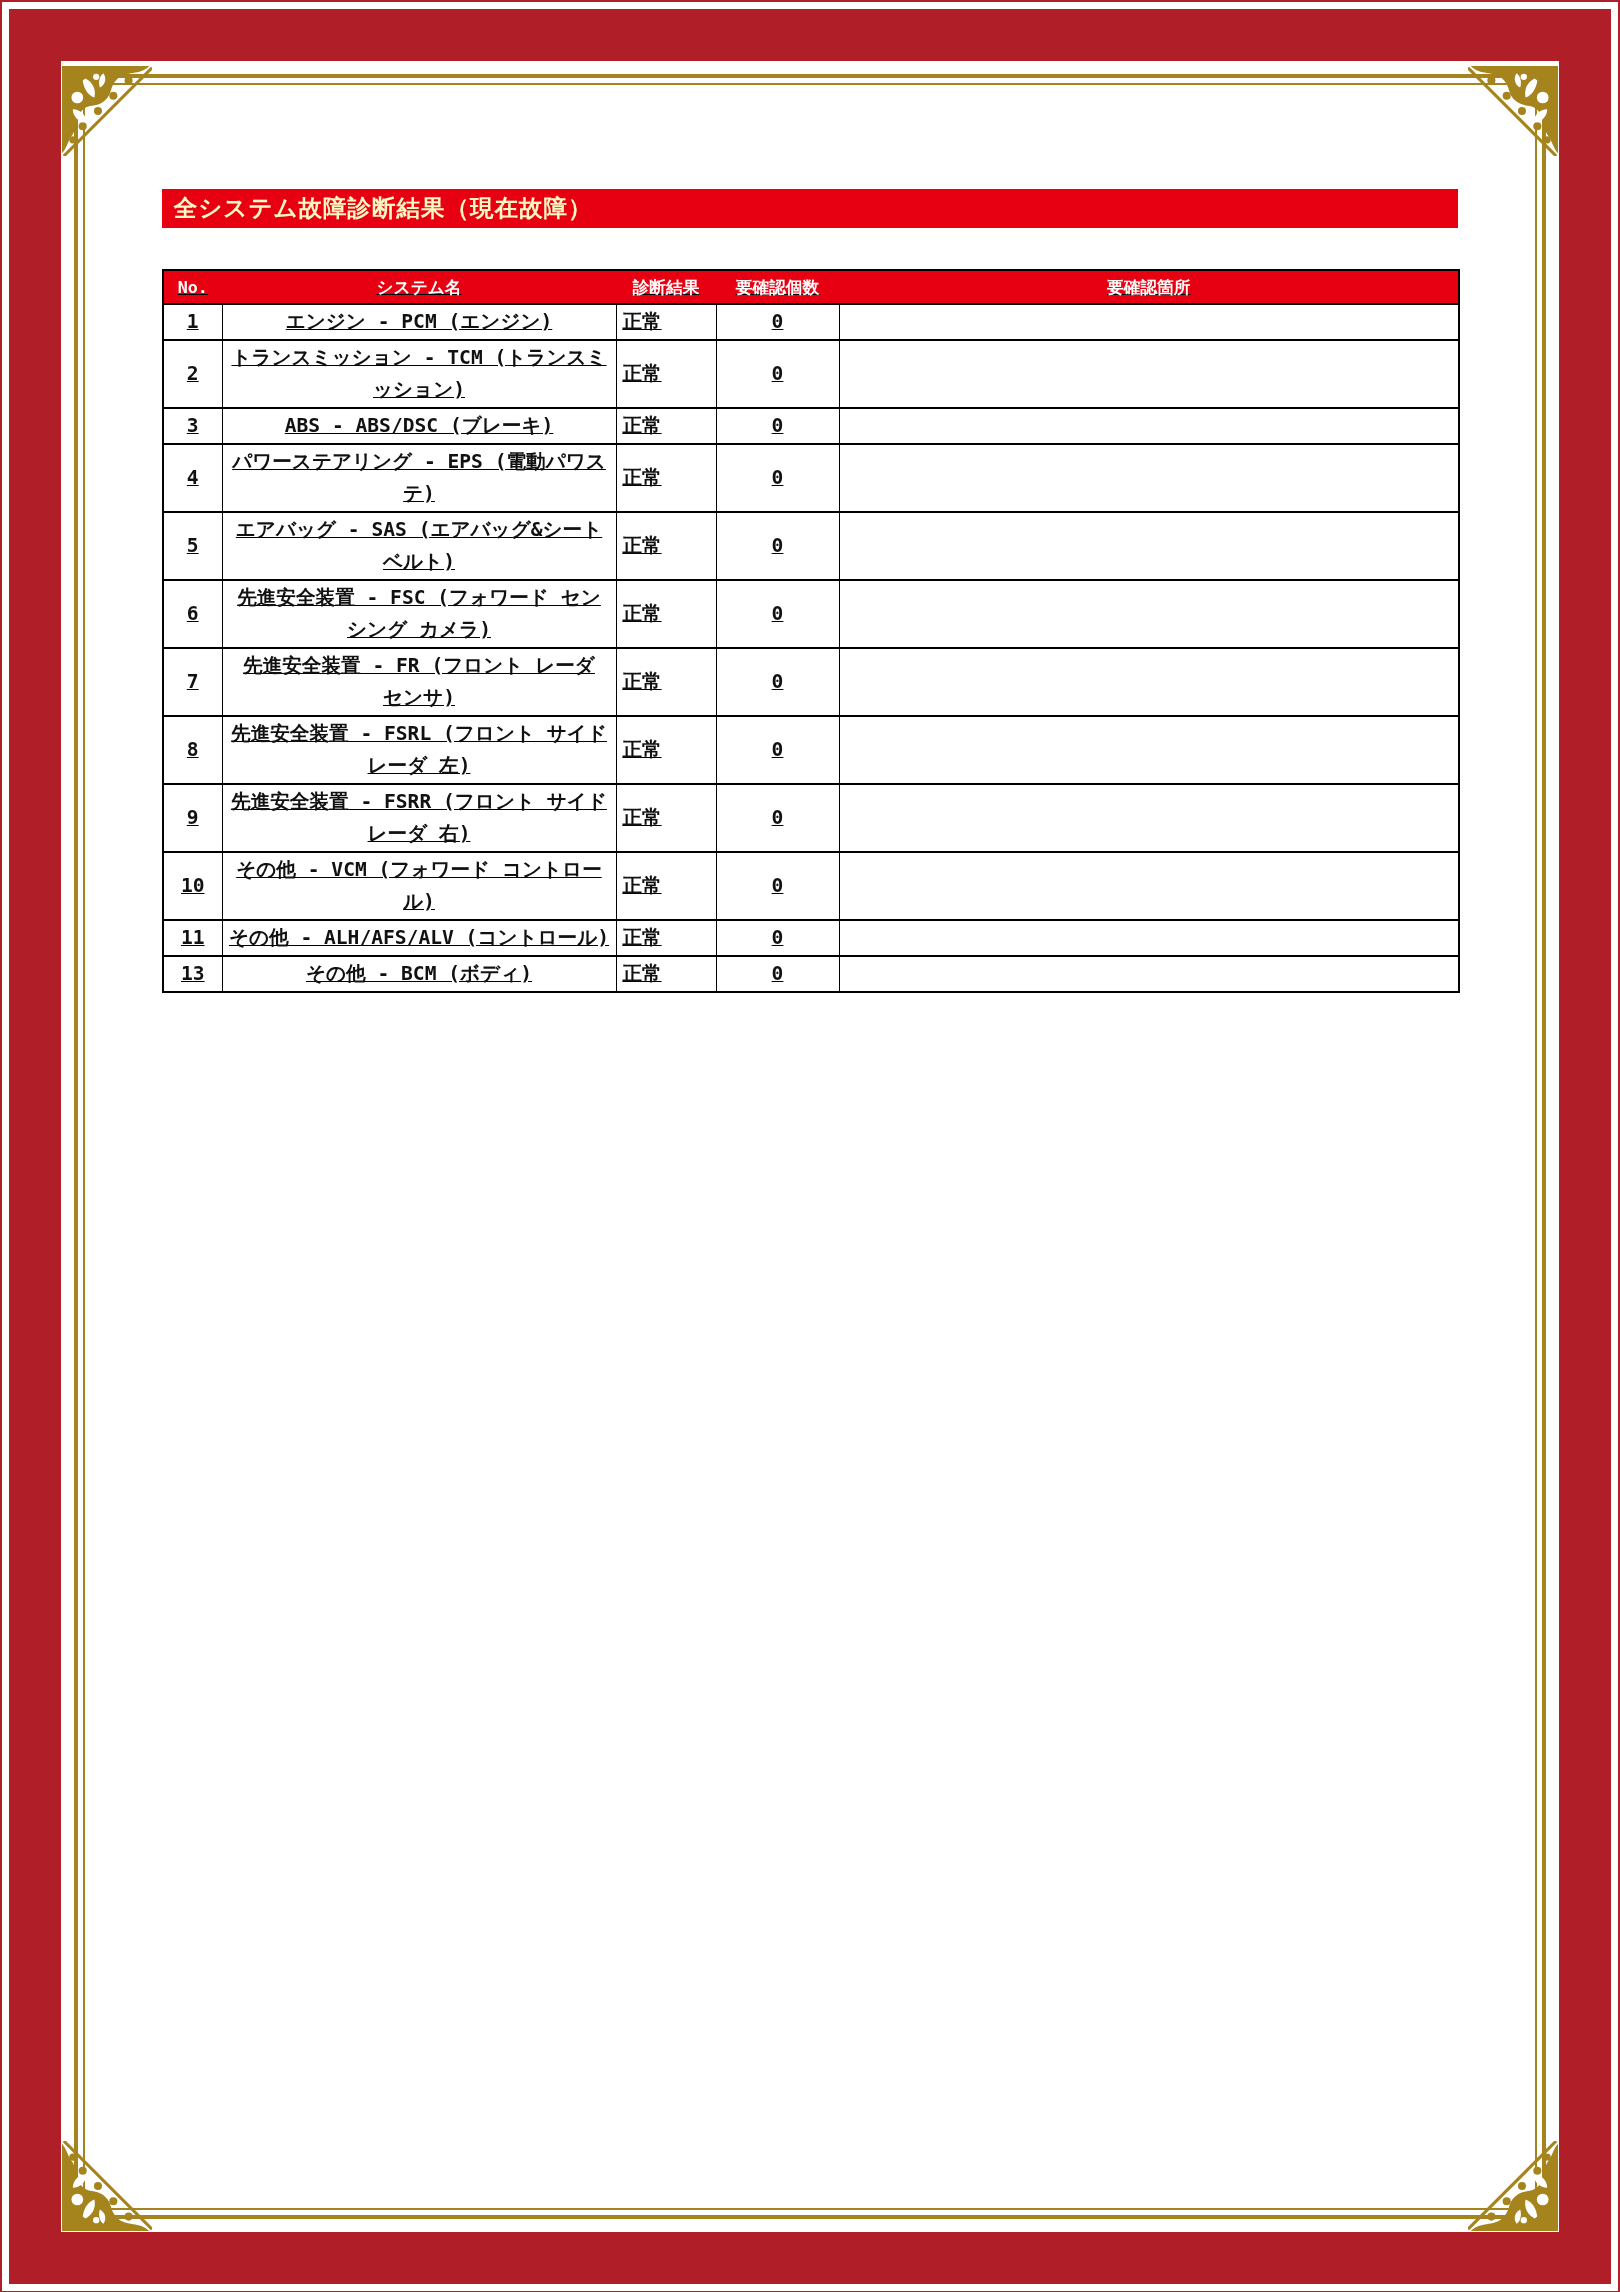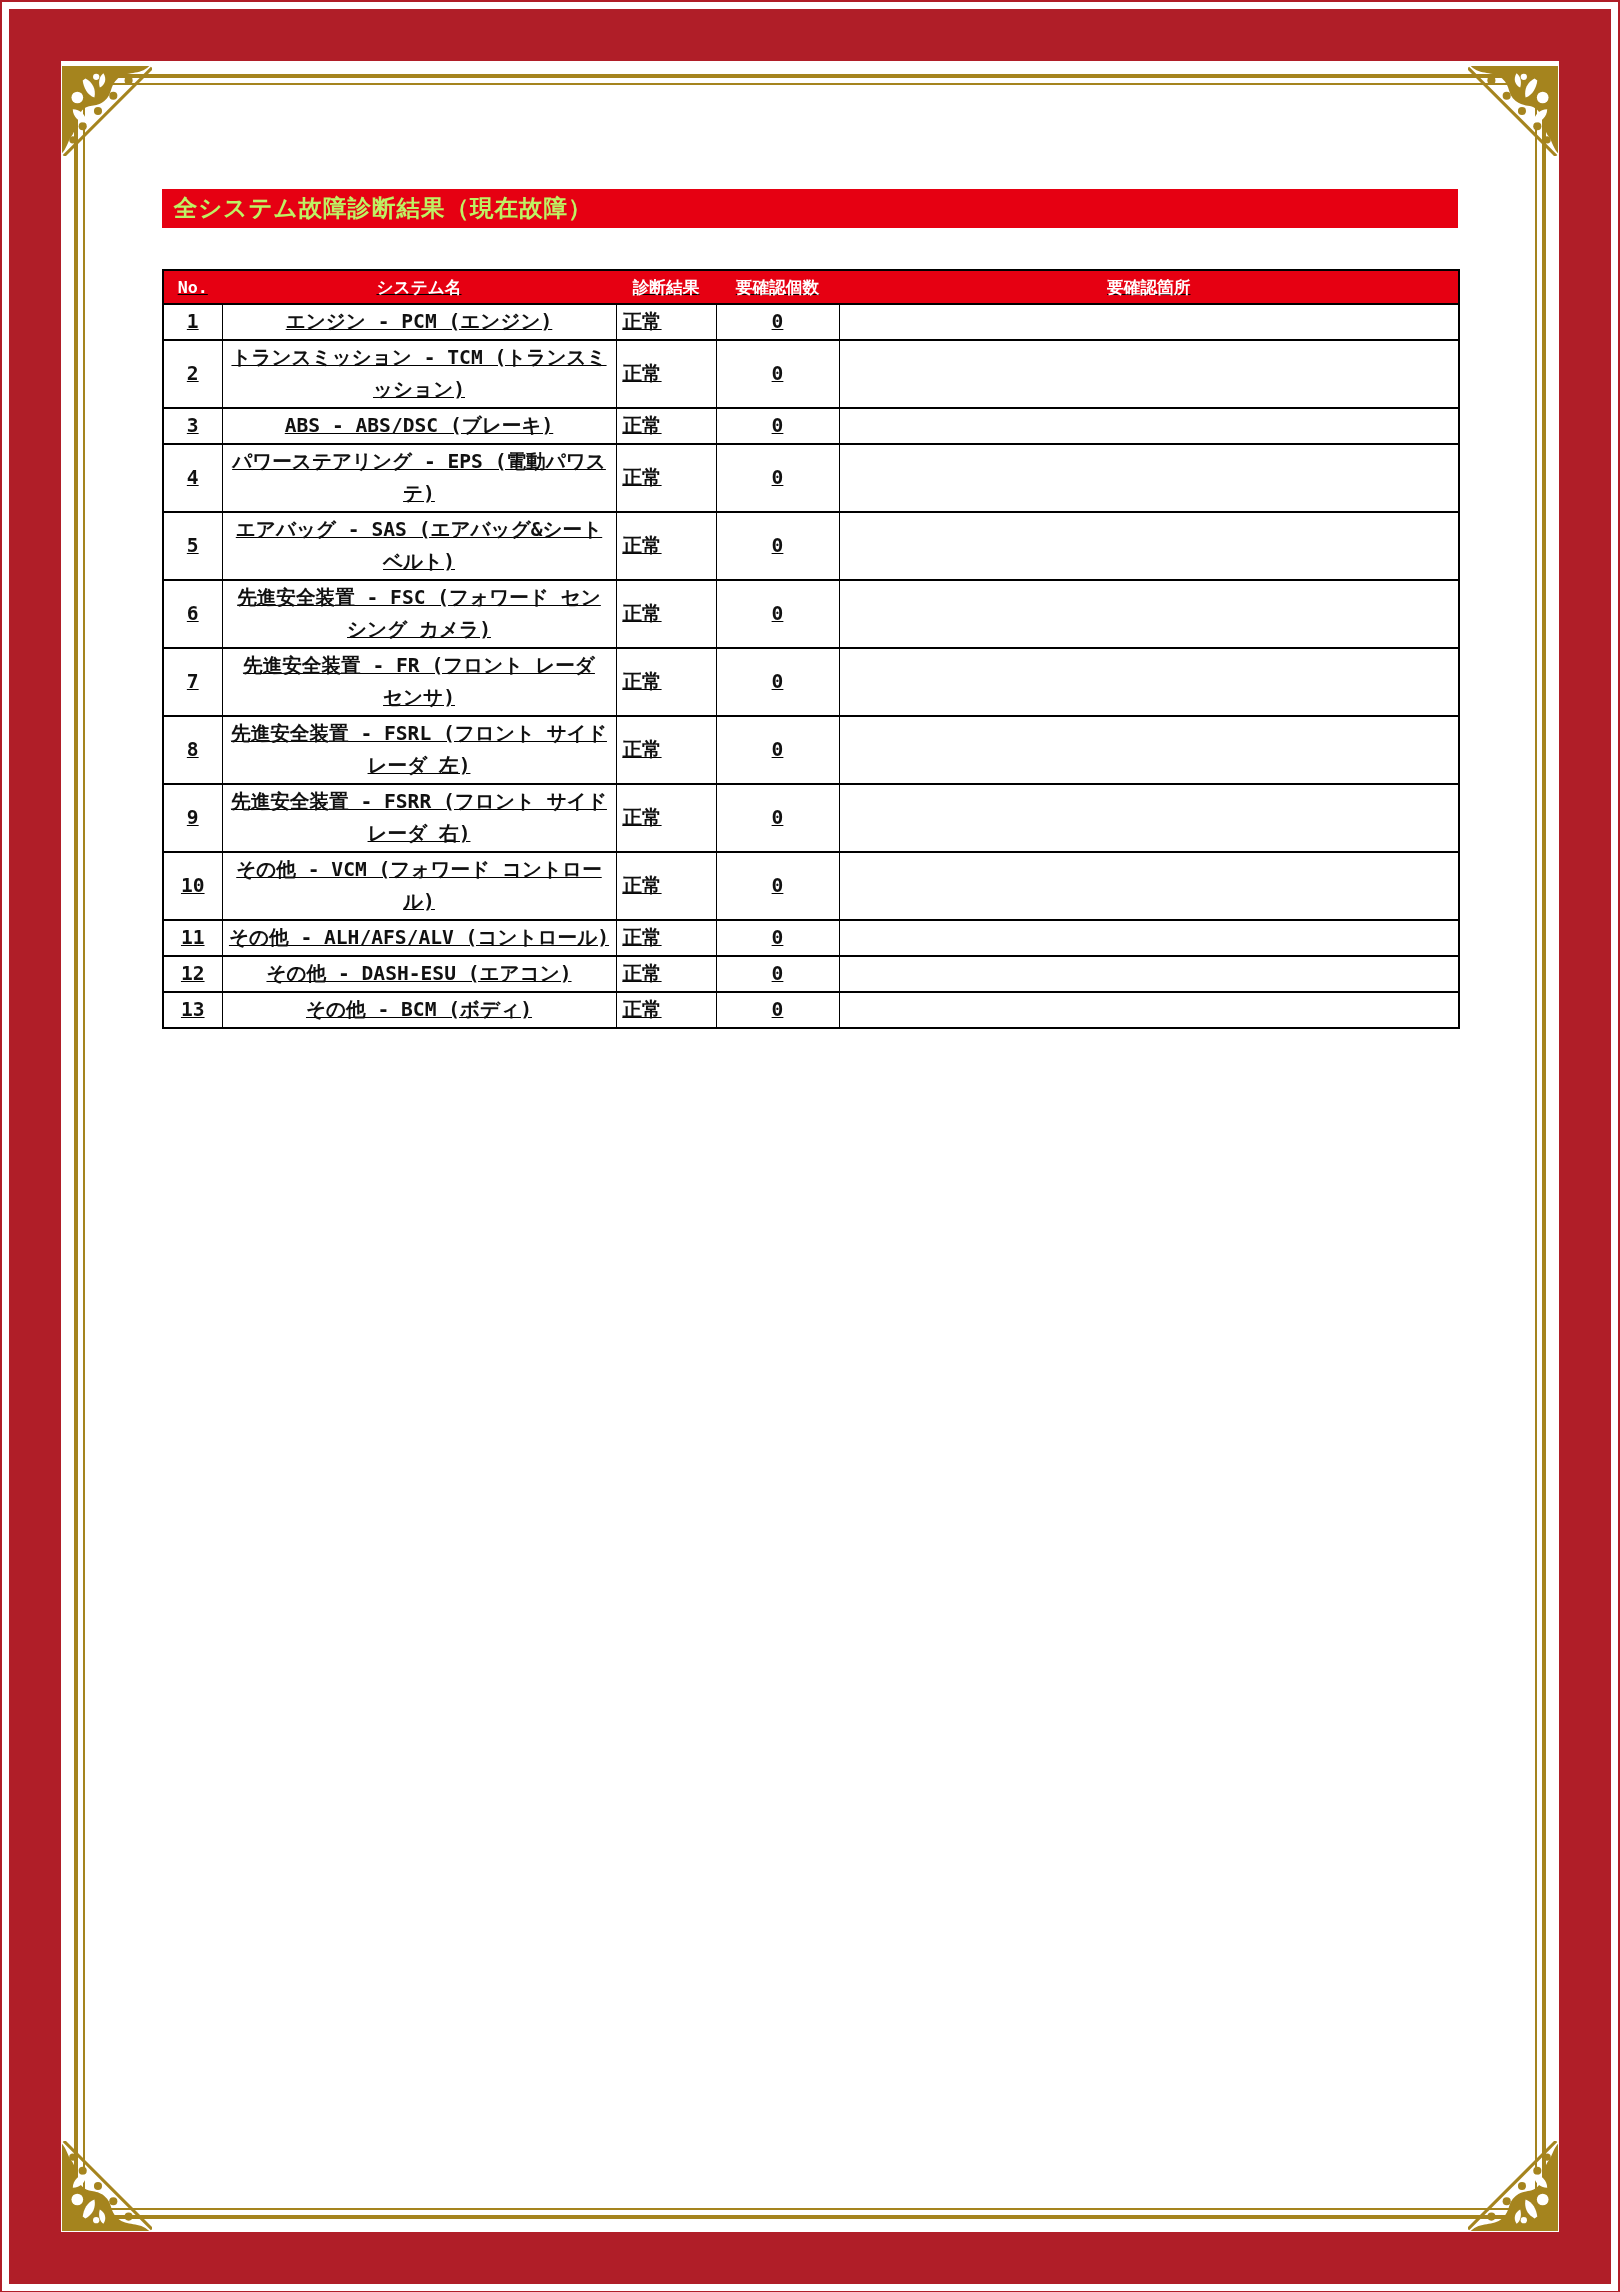--- a/index.html
+++ b/index.html
@@ -19,21 +19,21 @@
   .orn-tl{left:62px;top:66px;}
   .orn-tr{right:62px;top:66px;transform:scaleX(-1);}
   .orn-bl{left:62px;bottom:62px;transform:scaleY(-1);}
   .orn-br{right:62px;bottom:62px;transform:scale(-1,-1);}
 
   
   .content{position:absolute;left:162px;top:189px;width:1296px;}
   .title-bar{
     height:39px;
     background:#E60012;
-    color:#bef264;
+    color:#fef9c3;
     font-size:23.5px;
     font-weight:bold;
     line-height:39px;
     padding-left:11.8px;
     box-sizing:border-box;
     letter-spacing:1px;
   }
   table.diag{
     margin-top:41px;
     width:1296px;
@@ -251,27 +251,20 @@
             <td class="col-location"></td>
           </tr>
           <tr>
             <td class="col-no">11</td>
             <td class="col-system">その他 - ALH/AFS/ALV (コントロール)</td>
             <td class="col-result">正常</td>
             <td class="col-count">0</td>
             <td class="col-location"></td>
           </tr>
           <tr>
-            <td class="col-no">12</td>
-            <td class="col-system">その他 - DASH-ESU (エアコン)</td>
-            <td class="col-result">正常</td>
-            <td class="col-count">0</td>
-            <td class="col-location"></td>
-          </tr>
-          <tr>
             <td class="col-no">13</td>
             <td class="col-system">その他 - BCM (ボディ)</td>
             <td class="col-result">正常</td>
             <td class="col-count">0</td>
             <td class="col-location"></td>
           </tr>
         </tbody>
     </table>
   </div>
 </div>

